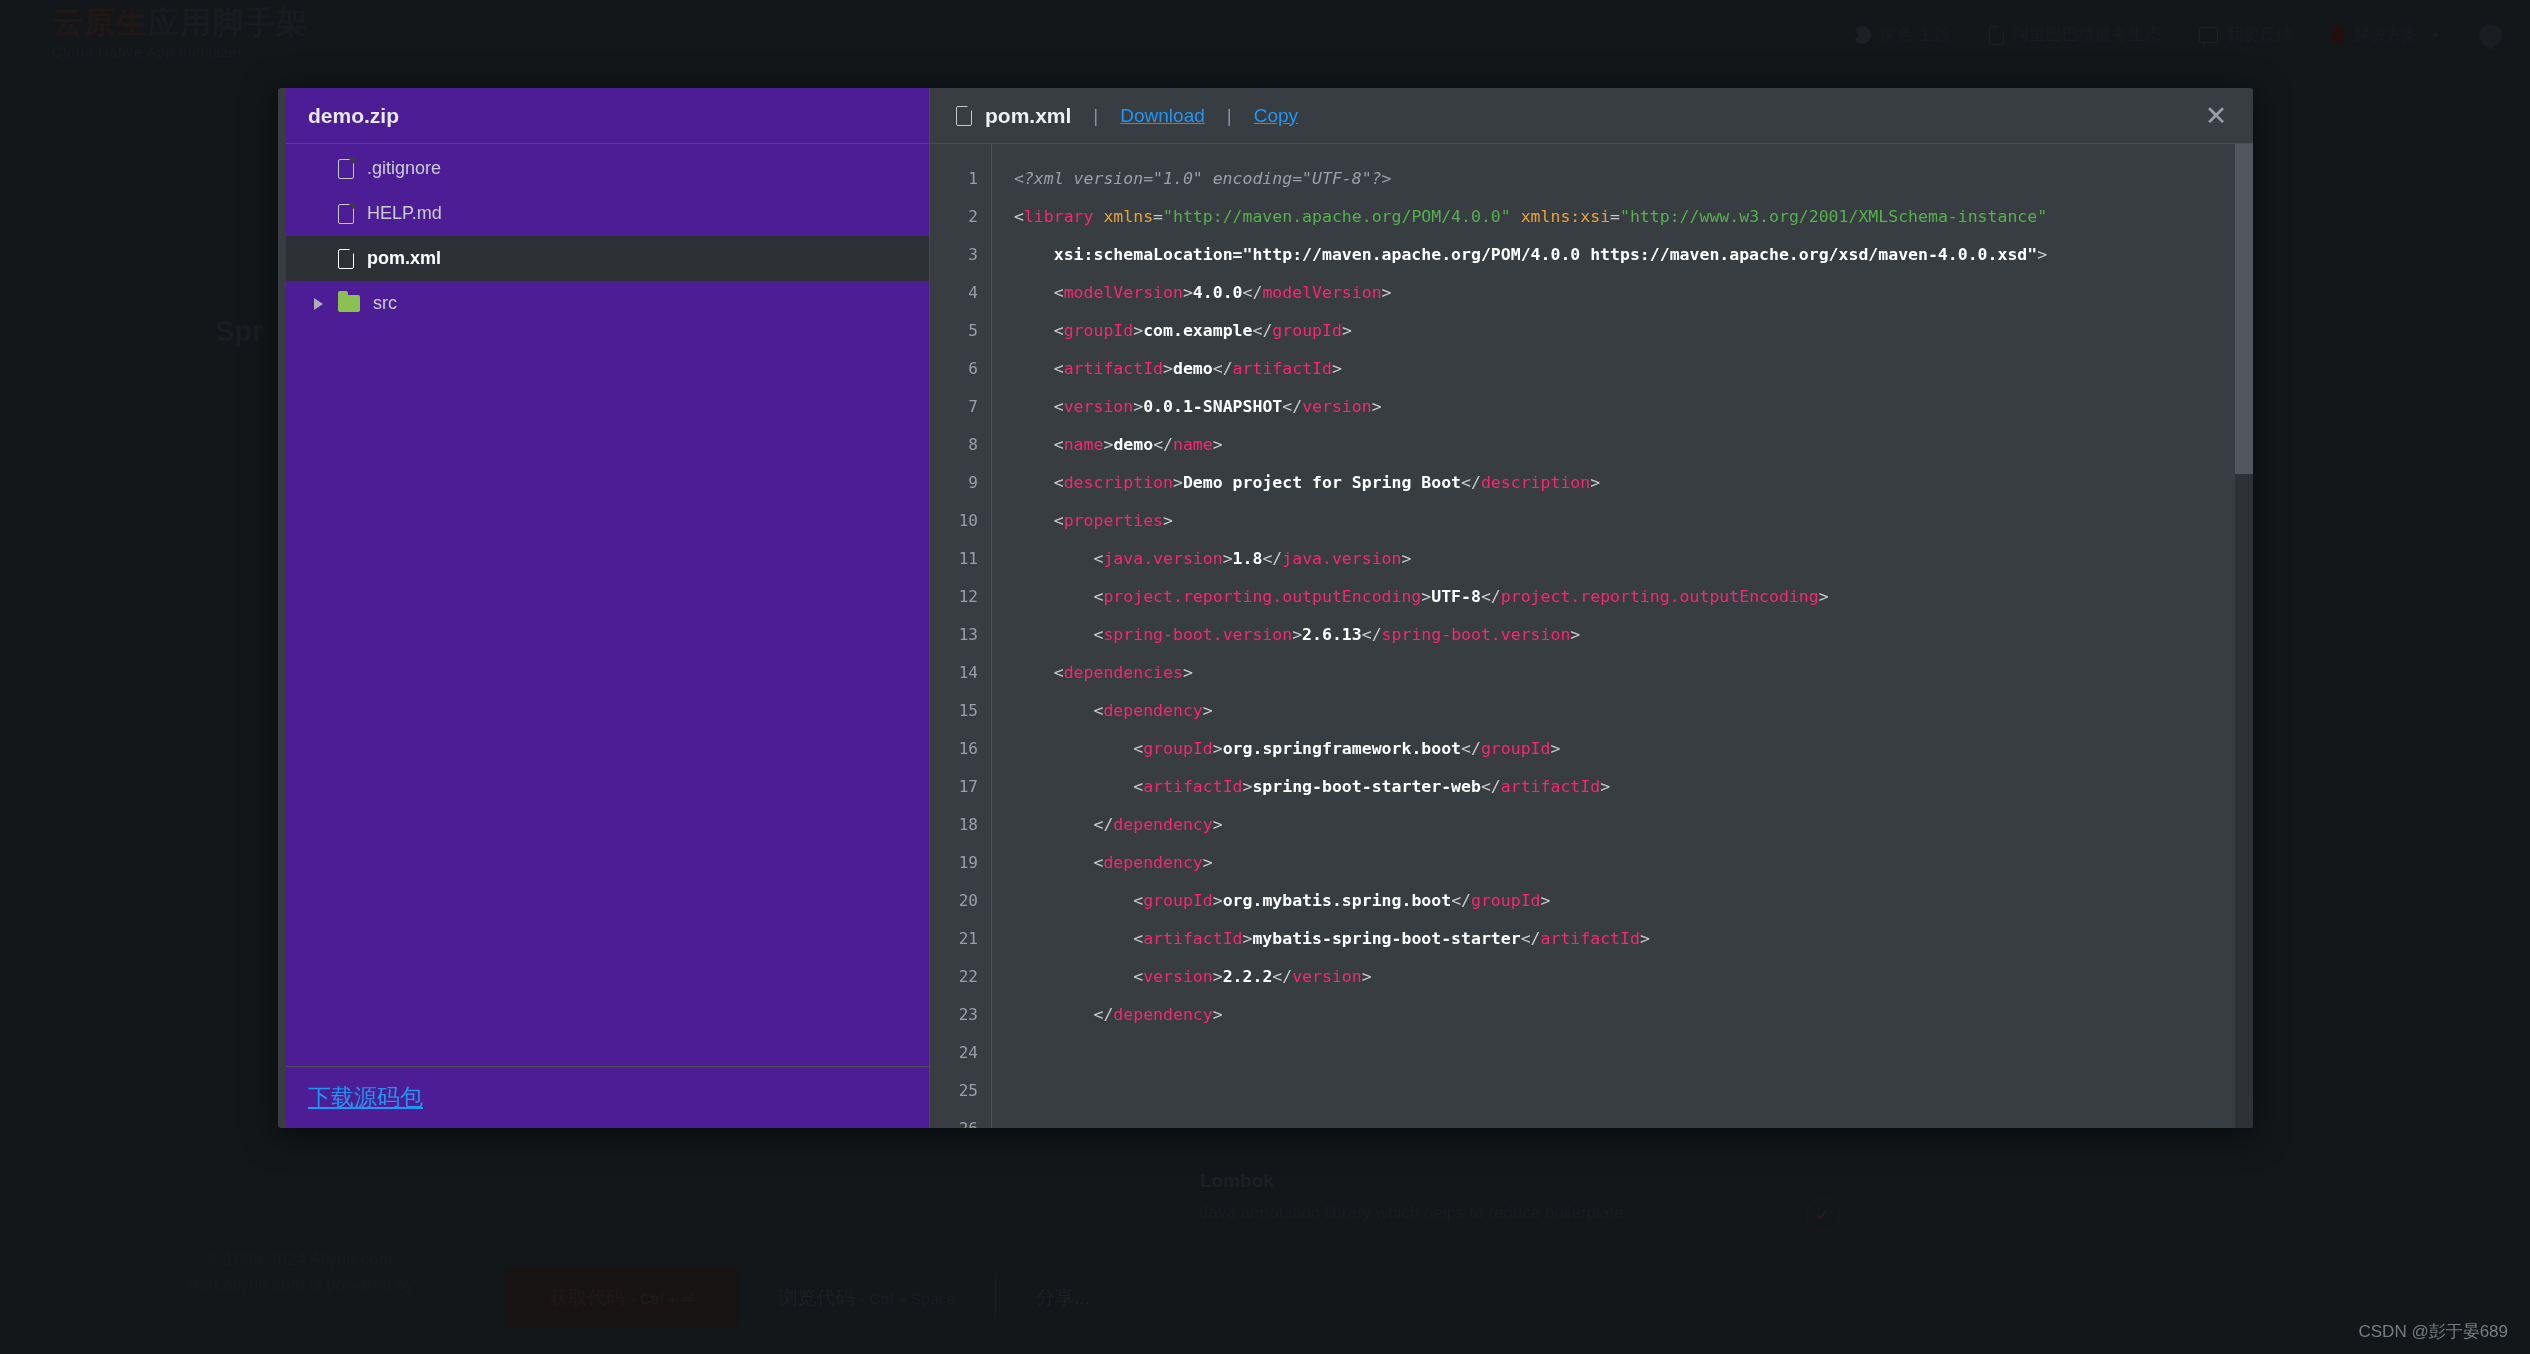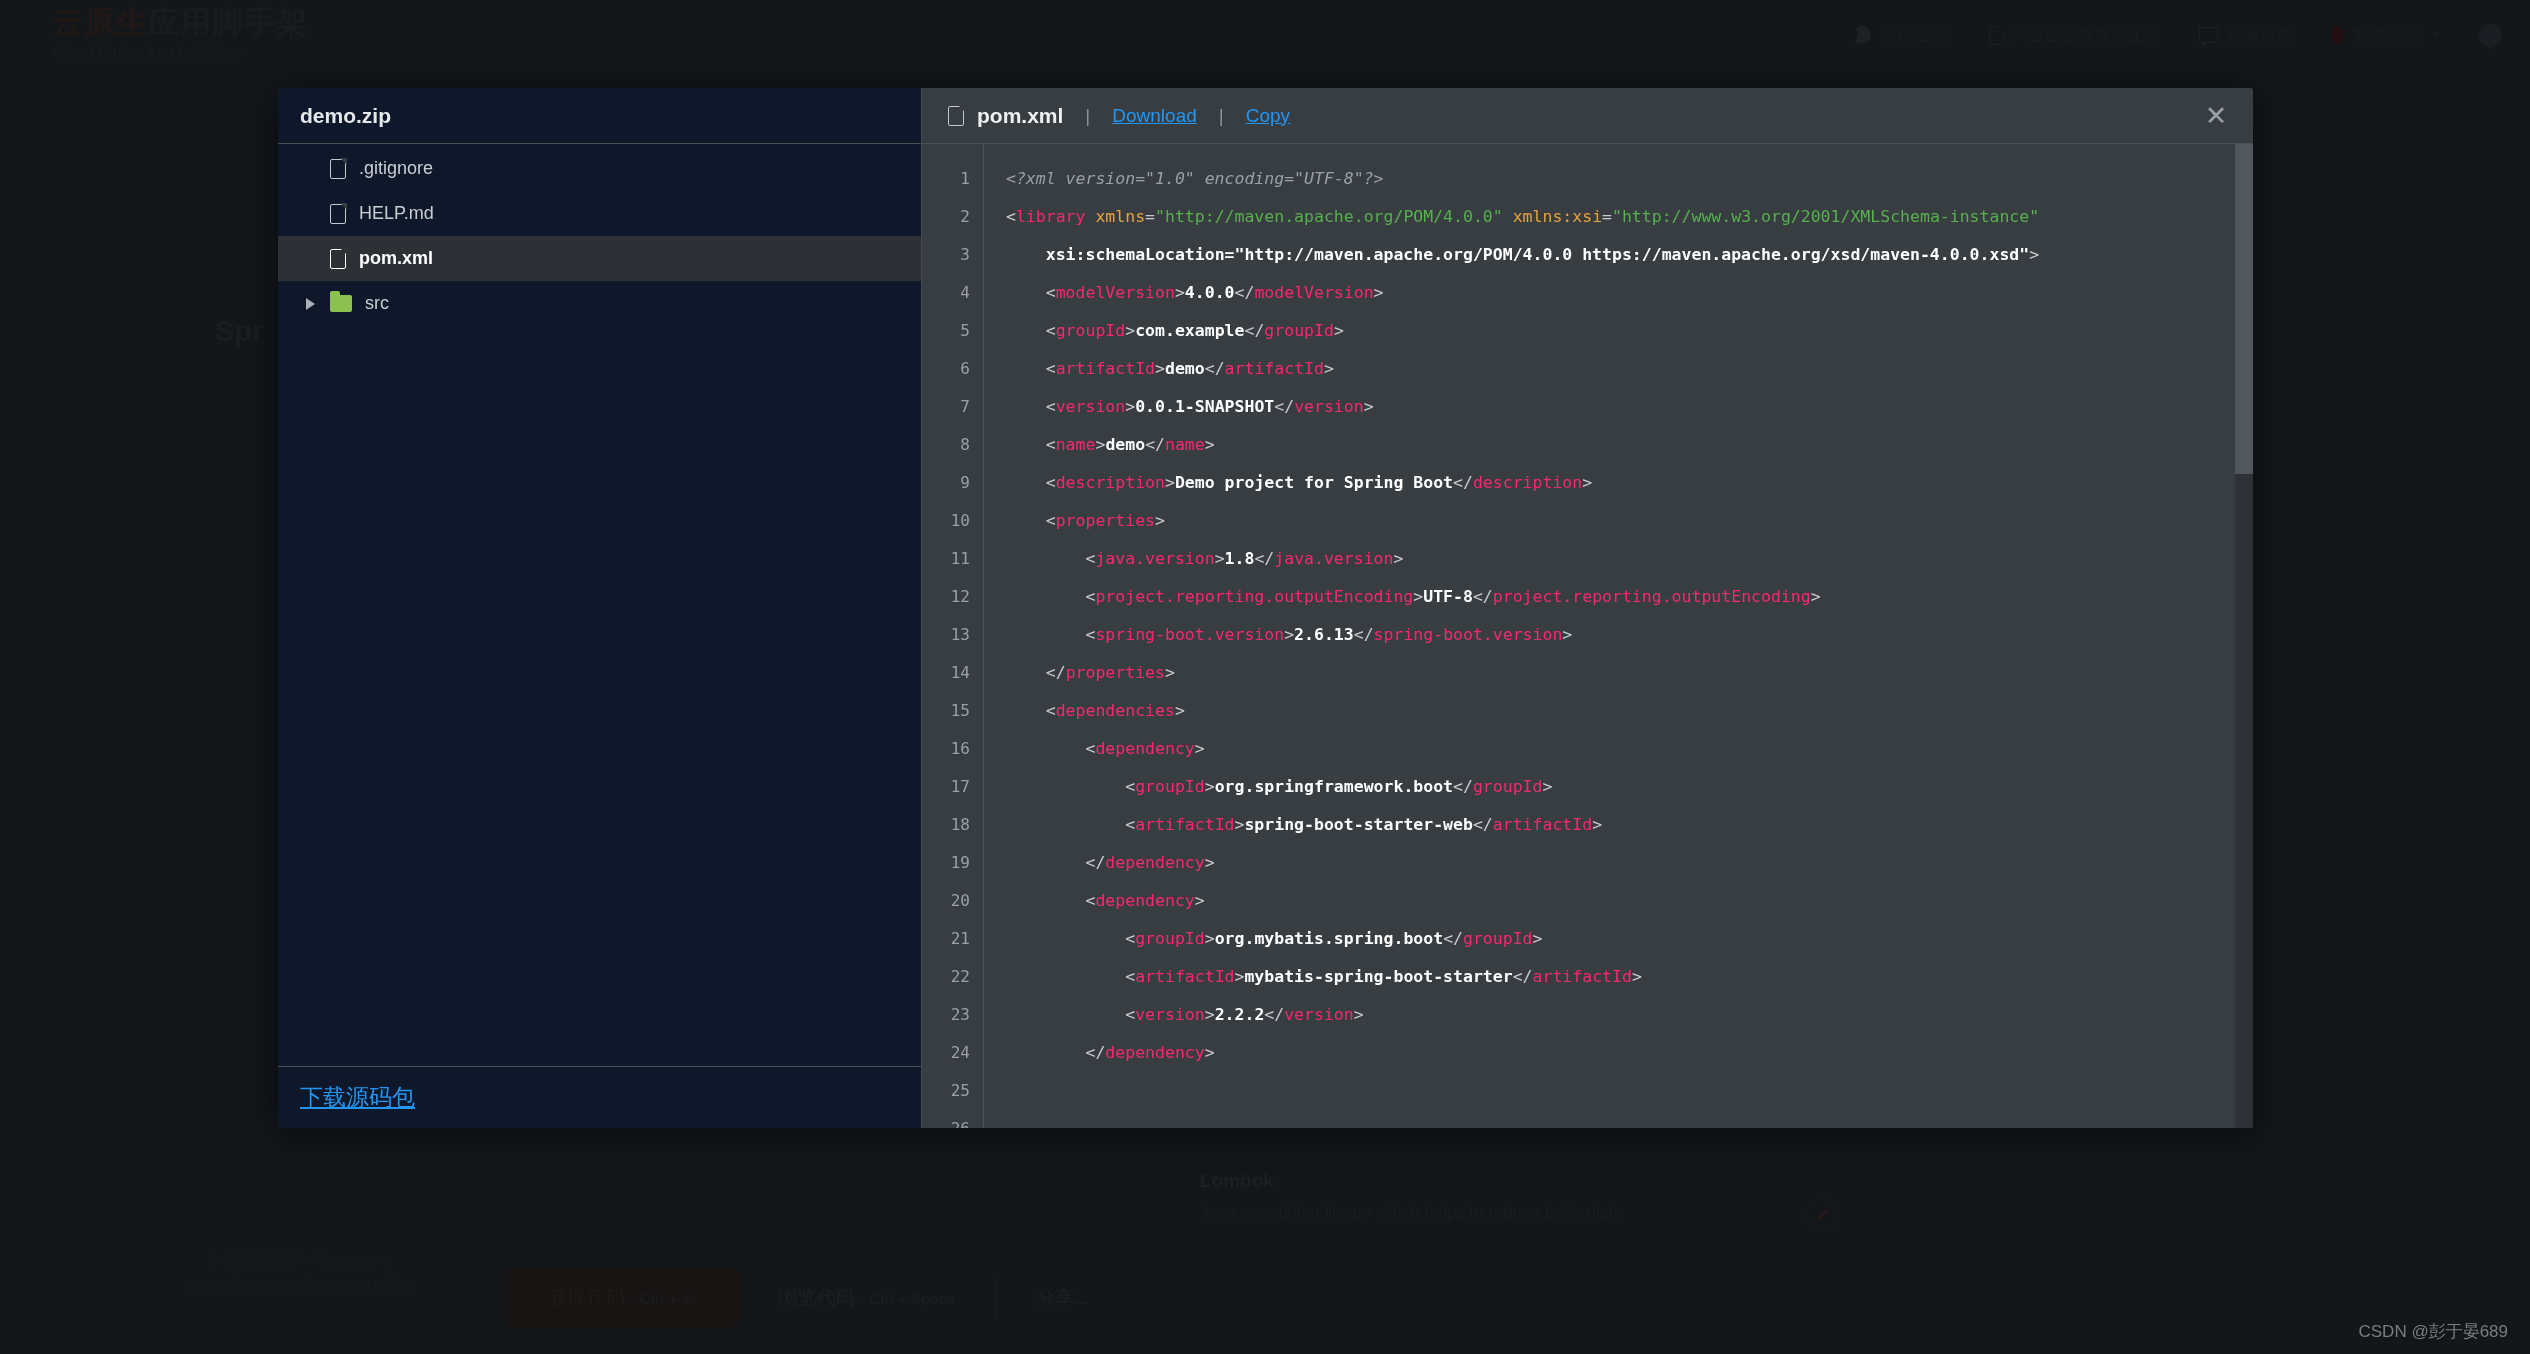--- a/index.html
+++ b/index.html
@@ -64,21 +64,21 @@
   .modal {
     position: absolute; left: 278px; top: 88px; width: 1975px; height: 1040px;
     background: #383d42; border-radius: 3px;
     display: flex; flex-direction: column;
     box-shadow: 0 6px 34px rgba(0,0,0,.55);
     overflow: hidden;
   }
   .modal-body { display: flex; flex: 1; min-height: 0; }
 
   
-  .tree-panel { width: 644px; background: #0f172a; display: flex; flex-direction: column; border-right: 1px solid #45494e; }
+  .tree-panel { width: 644px; background: #4c1d95; display: flex; flex-direction: column; border-right: 1px solid #45494e; margin-left: 8px; }
   .tree-head {
     height: 56px; display: flex; align-items: center; padding-left: 22px;
     color: #e6e9ec; font-size: 21px; font-weight: 700;
     border-bottom: 1px solid #4a4f54;
   }
   .tree-list { flex: 1; overflow: hidden; padding-top: 2px; }
   .tree-row {
     display: flex; align-items: center; height: 45px; padding-left: 25px; gap: 13px;
     color: #c9ced3; font-size: 18px;
   }
@@ -289,21 +289,20 @@
               <div class="cl">    <span class="b">&lt;</span><span class="t">modelVersion</span><span class="b">&gt;</span><span class="x">4.0.0</span><span class="b">&lt;/</span><span class="t">modelVersion</span><span class="b">&gt;</span></div>
               <div class="cl">    <span class="b">&lt;</span><span class="t">groupId</span><span class="b">&gt;</span><span class="x">com.example</span><span class="b">&lt;/</span><span class="t">groupId</span><span class="b">&gt;</span></div>
               <div class="cl">    <span class="b">&lt;</span><span class="t">artifactId</span><span class="b">&gt;</span><span class="x">demo</span><span class="b">&lt;/</span><span class="t">artifactId</span><span class="b">&gt;</span></div>
               <div class="cl">    <span class="b">&lt;</span><span class="t">version</span><span class="b">&gt;</span><span class="x">0.0.1-SNAPSHOT</span><span class="b">&lt;/</span><span class="t">version</span><span class="b">&gt;</span></div>
               <div class="cl">    <span class="b">&lt;</span><span class="t">name</span><span class="b">&gt;</span><span class="x">demo</span><span class="b">&lt;/</span><span class="t">name</span><span class="b">&gt;</span></div>
               <div class="cl">    <span class="b">&lt;</span><span class="t">description</span><span class="b">&gt;</span><span class="x">Demo project for Spring Boot</span><span class="b">&lt;/</span><span class="t">description</span><span class="b">&gt;</span></div>
               <div class="cl">    <span class="b">&lt;</span><span class="t">properties</span><span class="b">&gt;</span></div>
               <div class="cl">        <span class="b">&lt;</span><span class="t">java.version</span><span class="b">&gt;</span><span class="x">1.8</span><span class="b">&lt;/</span><span class="t">java.version</span><span class="b">&gt;</span></div>
               <div class="cl">        <span class="b">&lt;</span><span class="t">project.reporting.outputEncoding</span><span class="b">&gt;</span><span class="x">UTF-8</span><span class="b">&lt;/</span><span class="t">project.reporting.outputEncoding</span><span class="b">&gt;</span></div>
               <div class="cl">        <span class="b">&lt;</span><span class="t">spring-boot.version</span><span class="b">&gt;</span><span class="x">2.6.13</span><span class="b">&lt;/</span><span class="t">spring-boot.version</span><span class="b">&gt;</span></div>
-              <div class="cl">    <span class="b">&lt;/</span><span class="t">properties</span><span class="b">&gt;</span></div>
               <div class="cl">    <span class="b">&lt;</span><span class="t">dependencies</span><span class="b">&gt;</span></div>
               <div class="cl">        <span class="b">&lt;</span><span class="t">dependency</span><span class="b">&gt;</span></div>
               <div class="cl">            <span class="b">&lt;</span><span class="t">groupId</span><span class="b">&gt;</span><span class="x">org.springframework.boot</span><span class="b">&lt;/</span><span class="t">groupId</span><span class="b">&gt;</span></div>
               <div class="cl">            <span class="b">&lt;</span><span class="t">artifactId</span><span class="b">&gt;</span><span class="x">spring-boot-starter-web</span><span class="b">&lt;/</span><span class="t">artifactId</span><span class="b">&gt;</span></div>
               <div class="cl">        <span class="b">&lt;/</span><span class="t">dependency</span><span class="b">&gt;</span></div>
               <div class="cl">        <span class="b">&lt;</span><span class="t">dependency</span><span class="b">&gt;</span></div>
               <div class="cl">            <span class="b">&lt;</span><span class="t">groupId</span><span class="b">&gt;</span><span class="x">org.mybatis.spring.boot</span><span class="b">&lt;/</span><span class="t">groupId</span><span class="b">&gt;</span></div>
               <div class="cl">            <span class="b">&lt;</span><span class="t">artifactId</span><span class="b">&gt;</span><span class="x">mybatis-spring-boot-starter</span><span class="b">&lt;/</span><span class="t">artifactId</span><span class="b">&gt;</span></div>
               <div class="cl">            <span class="b">&lt;</span><span class="t">version</span><span class="b">&gt;</span><span class="x">2.2.2</span><span class="b">&lt;/</span><span class="t">version</span><span class="b">&gt;</span></div>
               <div class="cl">        <span class="b">&lt;/</span><span class="t">dependency</span><span class="b">&gt;</span></div>

